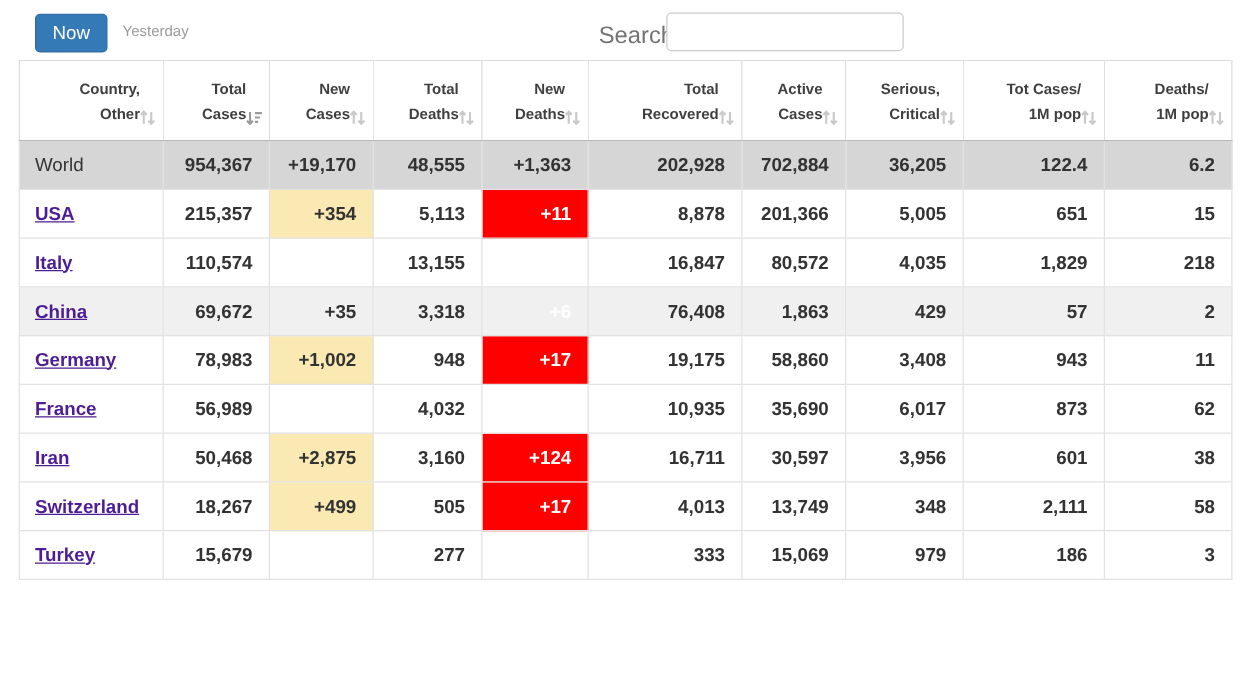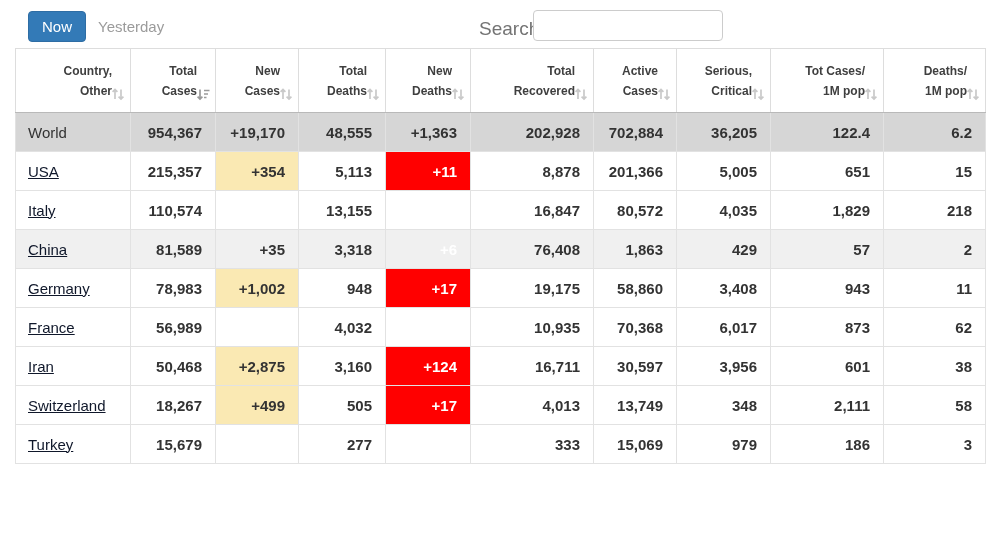--- a/index.html
+++ b/index.html
@@ -15,21 +15,21 @@
   .btn-now {
     position: absolute; left: 28px; top: 11px;
     background: #337ab7; color: #fff;
     border: 1px solid #2e6da4; border-radius: 4px;
     padding: 6px 13px; font-size: 15px; line-height: 17px;
     font-family: "Liberation Sans", sans-serif; cursor: pointer;
   }
   .btn-yesterday {
     position: absolute; left: 94px; top: 12px;
     background: transparent; border: none;
-    color: #9b9b9b; font-size: 15px; padding: 6px 4px;
+    color: #9b9b9b; font-size: 12px; padding: 6px 4px;
     font-family: "Liberation Sans", sans-serif; cursor: pointer;
   }
   .search-label {
     position: absolute; left: 479px; top: 18px;
     color: #737373; font-size: 19px;
   }
   .search-input {
     position: absolute; left: 533px; top: 10px;
     width: 172px; height: 29px;
     border: 1px solid #cccccc; border-radius: 4px;
@@ -57,21 +57,21 @@
   .th-line { display: block; white-space: nowrap; }
   .sort-icon { position: absolute; right: 5px; bottom: 11px; width: 14px; height: 14px; }
   table.stats tbody td {
     box-sizing: border-box; height: 39px;
     border: 1px solid #e2e2e2;
     font-size: 15px; font-weight: bold;
     text-align: right; padding: 4px 13px 4px 6px;
     vertical-align: middle; white-space: nowrap;
   }
   table.stats tbody td.country-cell { text-align: left; padding-left: 12px; }
-  a.country-link { color: #0f172a; text-decoration: underline; font-weight: normal; cursor: pointer; }
+  a.country-link { color: #4c1d95; text-decoration: underline; font-weight: bold; cursor: pointer; }
   .world-label { color: #333; font-weight: normal; text-decoration: none; }
   tr.world-row td {
     background: #d6d6d6;
     font-weight: normal;
     border-top: 1px solid #999999;
     border-bottom: 1px solid #bdbdbd;
     margin-top: 28px;
   }
   tr.shaded-row td { background: #f0f0f0; }
   td.hl-yellow { background: #fae9b3; }
@@ -217,21 +217,21 @@
     <td>13,155</td>
     <td></td>
     <td>16,847</td>
     <td>80,572</td>
     <td>4,035</td>
     <td>1,829</td>
     <td>218</td>
   </tr>
         <tr class="shaded-row">
     <td class="country-cell"><a class="country-link">China</a></td>
-    <td>81,589</td>
+    <td>69,672</td>
     <td class="hl-yellow">+35</td>
     <td>3,318</td>
     <td class="hl-red">+6</td>
     <td>76,408</td>
     <td>1,863</td>
     <td>429</td>
     <td>57</td>
     <td>2</td>
   </tr>
         <tr>
@@ -246,21 +246,21 @@
     <td>943</td>
     <td>11</td>
   </tr>
         <tr>
     <td class="country-cell"><a class="country-link">France</a></td>
     <td>56,989</td>
     <td></td>
     <td>4,032</td>
     <td></td>
     <td>10,935</td>
-    <td>70,368</td>
+    <td>35,690</td>
     <td>6,017</td>
     <td>873</td>
     <td>62</td>
   </tr>
         <tr>
     <td class="country-cell"><a class="country-link">Iran</a></td>
     <td>50,468</td>
     <td class="hl-yellow">+2,875</td>
     <td>3,160</td>
     <td class="hl-red">+124</td>

